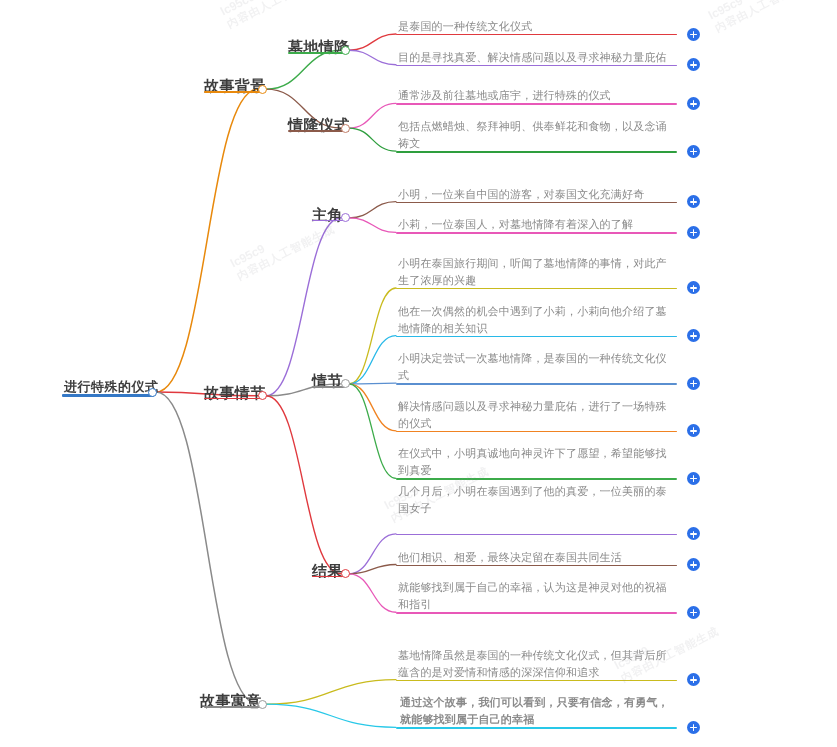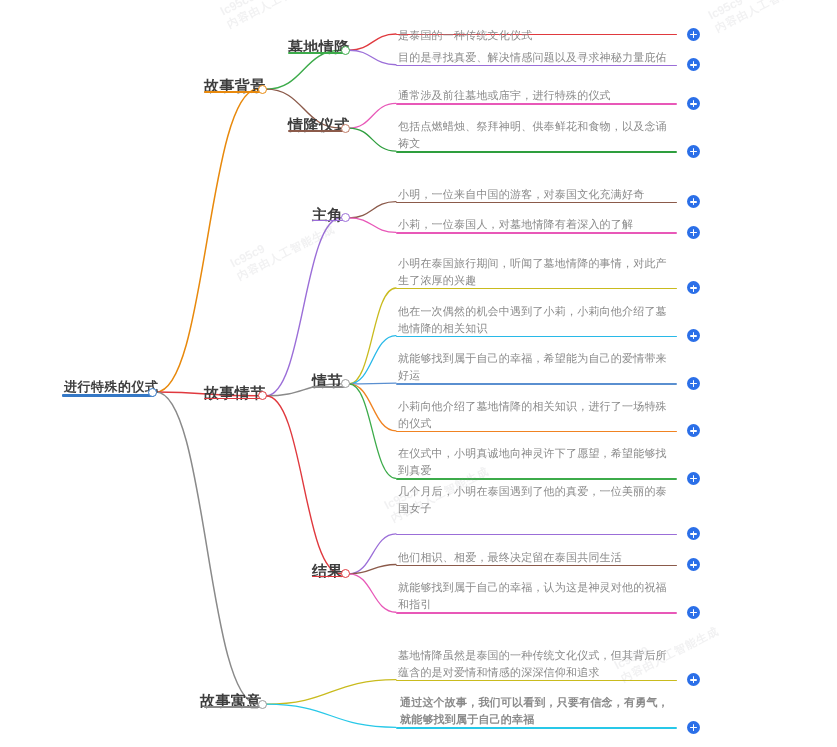--- a/index.html
+++ b/index.html
@@ -116,21 +116,21 @@
       <path d="M 266 704.2011173184358 C 331 704.2011173184358, 331 727.2849162011173, 396 727.2849162011173" fill="none" stroke="#28c8e8" stroke-width="1.3" stroke-linecap="round"></path>
     </svg>
   <div id="nodes">
       <div class="b-label" style="left:204px;top:77.14874301675978px;color:#3d3d3d;">故事背景</div>
       <div class="b-underline" style="left:204px;top:91.14874301675978px;width:58px;background:#e8890c;"></div>
       <div class="ring" style="left:257.5px;top:84.64874301675978px;border-color:#e8890c;"></div>
       <div class="b-label" style="left:288px;top:38.227653631284916px;">墓地情降</div>
       <div class="b-underline" style="left:288px;top:52.227653631284916px;width:57px;background:#3cab4a;"></div>
       <div class="ring" style="left:340.5px;top:45.727653631284916px;border-color:#3cab4a;"></div>
       <div class="leaf-underline" style="left:396px;top:34px;width:281px;background:#e0393e;"></div>
-      <div class="leaf" style="left:398px;top:18px;width:275px;margin-top:9px;">是泰国的一种传统文化仪式</div>
+      <div class="leaf" style="left:398px;top:18px;width:275px;">是泰国的一种传统文化仪式</div>
       <div class="plus" style="left:687px;top:27.5px;"></div>
       <div class="leaf-underline" style="left:396px;top:64.74022346368716px;width:281px;background:#9b6ed8;"></div>
       <div class="leaf" style="left:398px;top:48.74022346368715px;width:275px;">目的是寻找真爱、解决情感问题以及寻求神秘力量庇佑</div>
       <div class="plus" style="left:687px;top:58.24022346368716px;"></div>
       <div class="b-label" style="left:288px;top:116.06983240223462px;">情降仪式</div>
       <div class="b-underline" style="left:288px;top:130.06983240223462px;width:57px;background:#8b5a4a;"></div>
       <div class="ring" style="left:340.5px;top:123.56983240223462px;border-color:#c47f6a;"></div>
       <div class="leaf-underline" style="left:396px;top:103.41340782122906px;width:281px;background:#e858b8;"></div>
       <div class="leaf" style="left:398px;top:87.41340782122906px;width:275px;">通常涉及前往墓地或庙宇，进行特殊的仪式</div>
       <div class="plus" style="left:687px;top:96.91340782122906px;"></div>
@@ -152,24 +152,24 @@
       <div class="b-label" style="left:312px;top:371.9078212290503px;">情节</div>
       <div class="b-underline" style="left:312px;top:385.9078212290503px;width:33px;background:#8a8a8a;"></div>
       <div class="ring" style="left:340.5px;top:379.4078212290503px;border-color:#9a9a9a;"></div>
       <div class="leaf-underline" style="left:396px;top:287.9972067039106px;width:281px;background:#c9bb1e;"></div>
       <div class="leaf" style="left:398px;top:254.99720670391062px;width:275px;">小明在泰国旅行期间，听闻了墓地情降的事情，对此产生了浓厚的兴趣</div>
       <div class="plus" style="left:687px;top:281.4972067039106px;"></div>
       <div class="leaf-underline" style="left:396px;top:335.5949720670391px;width:281px;background:#28b9e8;"></div>
       <div class="leaf" style="left:398px;top:302.5949720670391px;width:275px;">他在一次偶然的机会中遇到了小莉，小莉向他介绍了墓地情降的相关知识</div>
       <div class="plus" style="left:687px;top:329.0949720670391px;"></div>
       <div class="leaf-underline" style="left:396px;top:383.1927374301676px;width:281px;background:#5a8fd0;"></div>
-      <div class="leaf" style="left:398px;top:350.1927374301676px;width:275px;">就能够找到属于自己的幸福，希望能为自己的爱情带来好运</div>
+      <div class="leaf" style="left:398px;top:350.1927374301676px;width:275px;">小明决定尝试一次墓地情降，是泰国的一种传统文化仪式</div>
       <div class="plus" style="left:687px;top:376.6927374301676px;"></div>
       <div class="leaf-underline" style="left:396px;top:430.7905027932961px;width:281px;background:#f08322;"></div>
-      <div class="leaf" style="left:398px;top:397.7905027932961px;width:275px;">小莉向他介绍了墓地情降的相关知识，进行了一场特殊的仪式</div>
+      <div class="leaf" style="left:398px;top:397.7905027932961px;width:275px;">解决情感问题以及寻求神秘力量庇佑，进行了一场特殊的仪式</div>
       <div class="plus" style="left:687px;top:424.2905027932961px;"></div>
       <div class="leaf-underline" style="left:396px;top:478.3882681564246px;width:281px;background:#3cab4a;"></div>
       <div class="leaf" style="left:398px;top:445.3882681564246px;width:275px;">在仪式中，小明真诚地向神灵许下了愿望，希望能够找到真爱</div>
       <div class="plus" style="left:687px;top:471.8882681564246px;"></div>
       <div class="b-label" style="left:312px;top:561.8030726256983px;">结果</div>
       <div class="b-underline" style="left:312px;top:575.8030726256983px;width:33px;background:#e0393e;"></div>
       <div class="ring" style="left:340.5px;top:569.3030726256983px;border-color:#e0393e;"></div>
       <div class="leaf-underline" style="left:396px;top:533.9189944134079px;width:281px;background:#9b6ed8;"></div>
       <div class="leaf" style="left:398px;top:483px;width:275px;">几个月后，小明在泰国遇到了他的真爱，一位美丽的泰国女子</div>
       <div class="plus" style="left:687px;top:527.4189944134079px;"></div>

